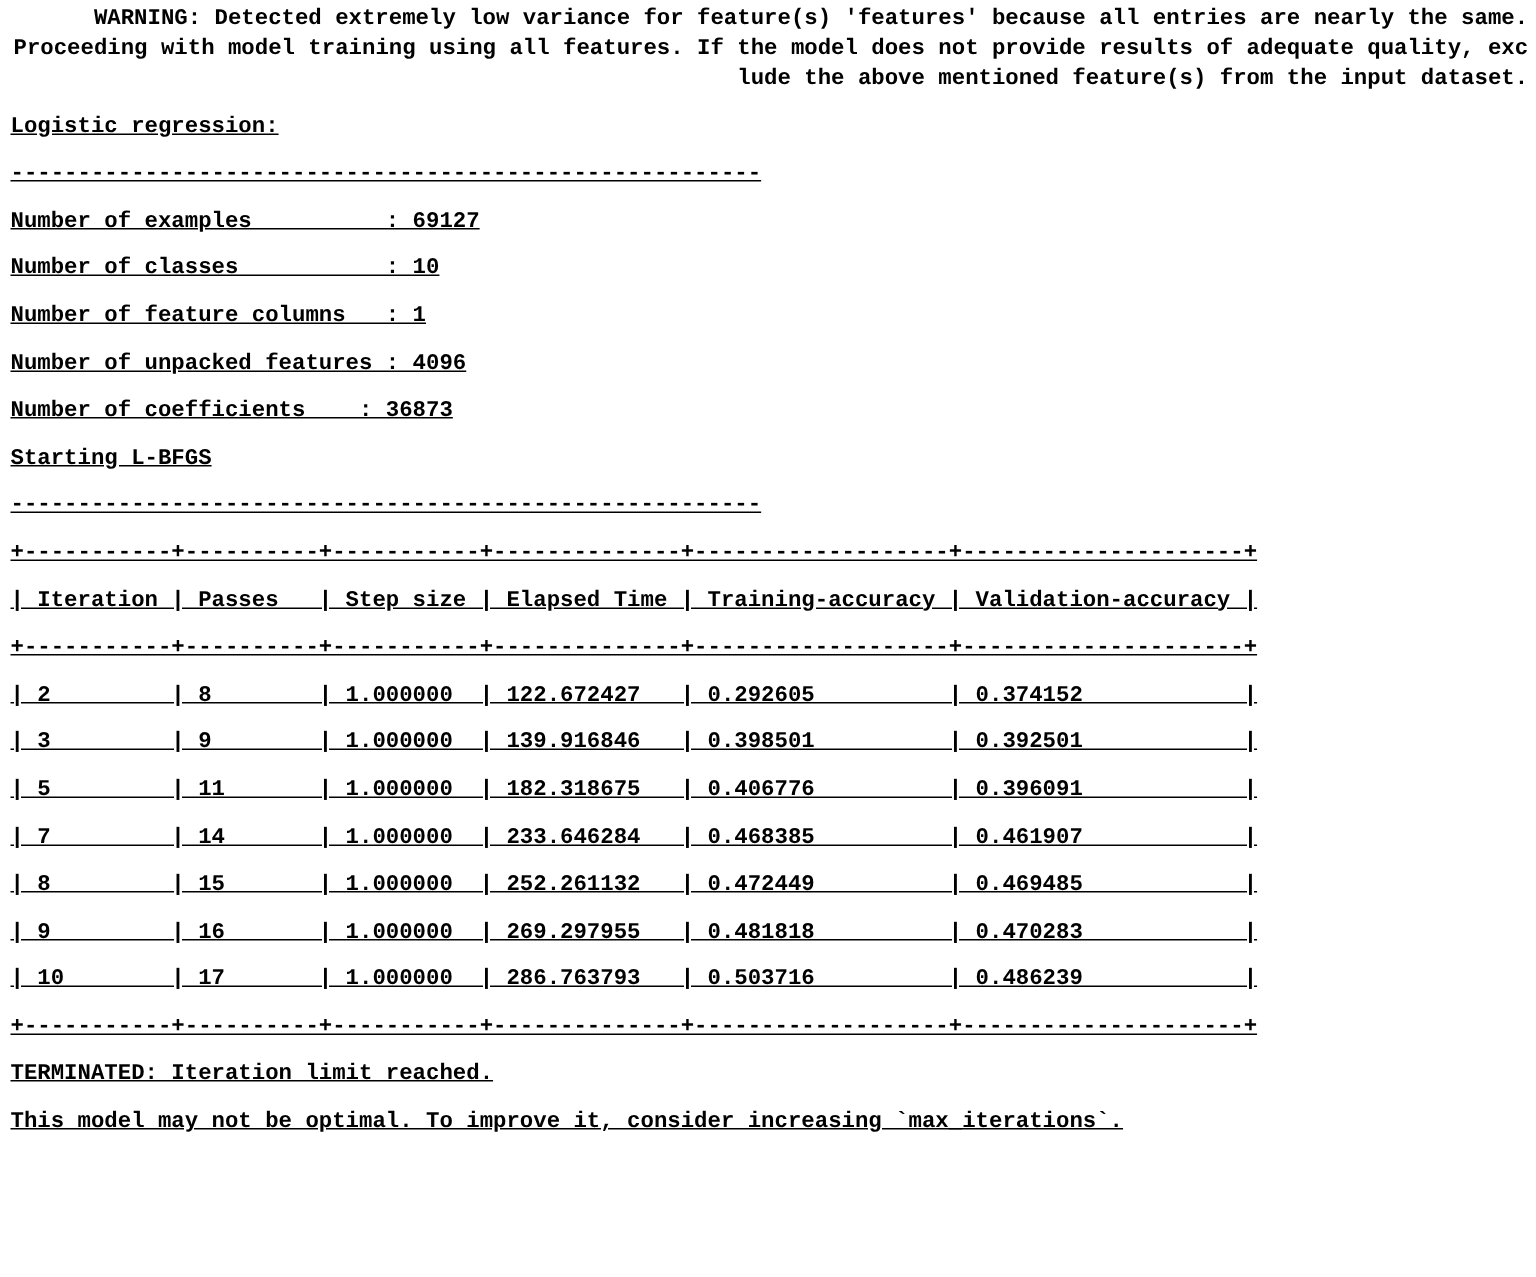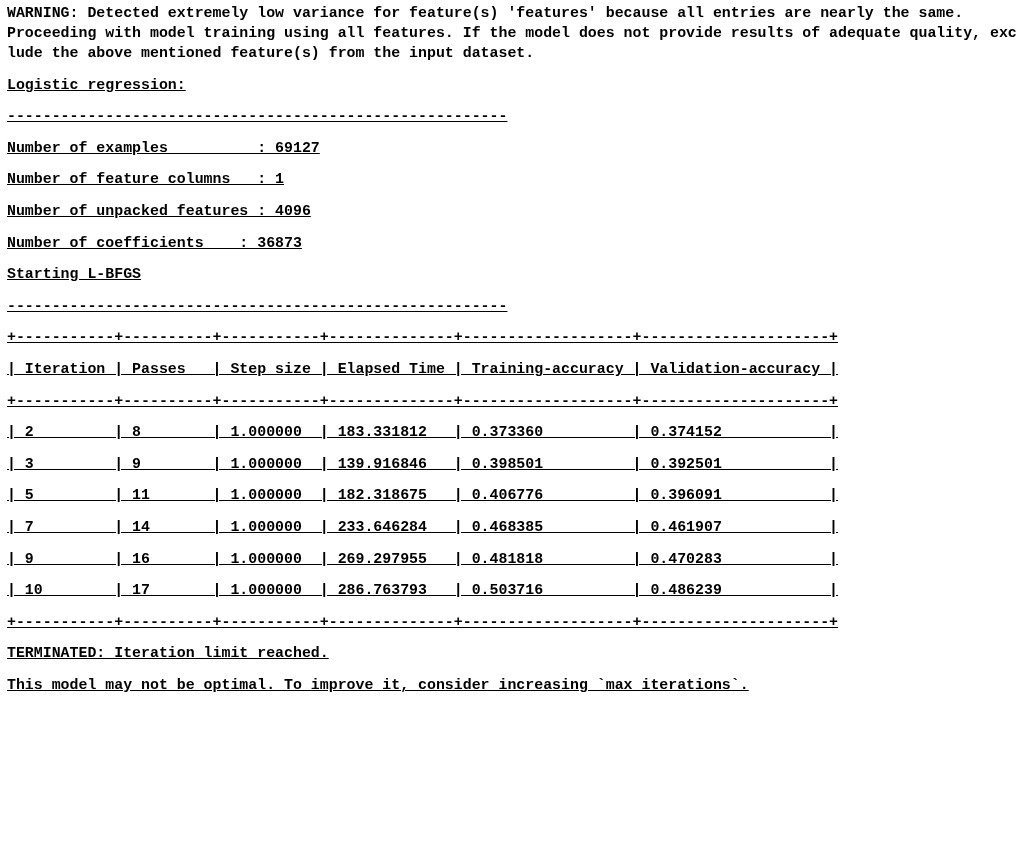--- a/index.html
+++ b/index.html
@@ -27,53 +27,56 @@
     margin: 0 0 11.6px 0;
     min-height: 20px;
     text-decoration: underline;
   }
   .wrap-block {
     white-space: pre-wrap;
     word-break: break-all;
     width: calc(113ch + 2px);
     line-height: 20px;
     margin: 0 0 11.6px 0;
+    text-align: right;
   }
 </style>
 </head>
 <body>
 
 <div class="console">
 
   <div class="wrap-block">WARNING: Detected extremely low variance for feature(s) 'features' because all entries are nearly the same.
 Proceeding with model training using all features. If the model does not provide results of adequate quality, exclude the above mentioned feature(s) from the input dataset.</div>
 
   <div class="cline">Logistic regression:</div>
 
   <div class="cline">--------------------------------------------------------</div>
 
   <div>
       <div class="cline">Number of examples          : 69127</div>
+      <div class="cline">Number of classes           : 10</div>
       <div class="cline">Number of feature columns   : 1</div>
       <div class="cline">Number of unpacked features : 4096</div>
       <div class="cline">Number of coefficients    : 36873</div>
     </div>
 
   <div class="cline">Starting L-BFGS</div>
 
   <div class="cline">--------------------------------------------------------</div>
 
   <div>
       <div class="cline">+-----------+----------+-----------+--------------+-------------------+---------------------+</div>
       <div class="cline">| Iteration | Passes   | Step size | Elapsed Time | Training-accuracy | Validation-accuracy |</div>
       <div class="cline">+-----------+----------+-----------+--------------+-------------------+---------------------+</div>
-      <div class="cline">| 2         | 8        | 1.000000  | 183.331812   | 0.373360          | 0.374152            |</div>
+      <div class="cline">| 2         | 8        | 1.000000  | 122.672427   | 0.292605          | 0.374152            |</div>
       <div class="cline">| 3         | 9        | 1.000000  | 139.916846   | 0.398501          | 0.392501            |</div>
       <div class="cline">| 5         | 11       | 1.000000  | 182.318675   | 0.406776          | 0.396091            |</div>
       <div class="cline">| 7         | 14       | 1.000000  | 233.646284   | 0.468385          | 0.461907            |</div>
+      <div class="cline">| 8         | 15       | 1.000000  | 252.261132   | 0.472449          | 0.469485            |</div>
       <div class="cline">| 9         | 16       | 1.000000  | 269.297955   | 0.481818          | 0.470283            |</div>
       <div class="cline">| 10        | 17       | 1.000000  | 286.763793   | 0.503716          | 0.486239            |</div>
       <div class="cline">+-----------+----------+-----------+--------------+-------------------+---------------------+</div>
     </div>
 
   <div class="cline">TERMINATED: Iteration limit reached.</div>
 
   <div class="cline">This model may not be optimal. To improve it, consider increasing `max_iterations`.</div>
 
 </div>

